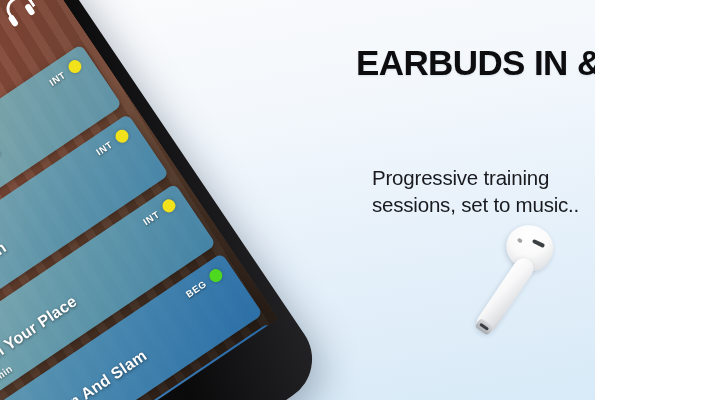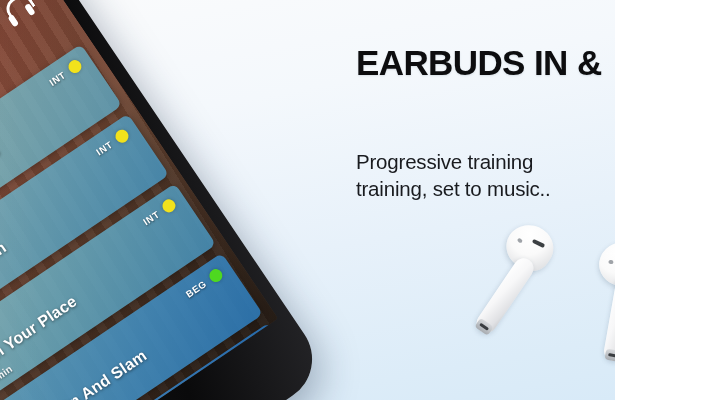--- a/index.html
+++ b/index.html
@@ -9,42 +9,41 @@
   }
   body {
     font-family: "Liberation Sans", sans-serif;
   }
   #app-promo-banner {
     position: relative;
     width: 595px;
     height: 400px;
     overflow: hidden;
     background: linear-gradient(170deg, #fafbfc 0%, #f4f8fc 28%, #e7f1fa 60%, #dcecf8 88%, #d8eaf8 100%);
-    padding-left: 20px;
   }
 
   
   .copy-block {
     position: absolute;
     left: 356px;
     top: 44px;
     width: 330px;
   }
   .headline {
     font-size: 35px;
     line-height: 38px;
     font-weight: bold;
     letter-spacing: -0.6px;
     color: #0d0d0f;
     margin: 0;
     text-shadow: 0 1px 2px rgba(90,110,130,0.18);
   }
   .headline .line { display: block; }
   .subhead {
-    margin: 0;
+    margin: 16px;
     position: absolute;
     top: 104px;
     left: 0;
     width: 300px;
     font-size: 20.5px;
     line-height: 27px;
     font-weight: 500;
     letter-spacing: -0.2px;
     color: #191b1f;
   }
@@ -376,21 +375,21 @@
       <div class="phone-home"></div>
     </div>
   </div>
 
   <div class="copy-block">
     <h1 class="headline">
       <span class="line">EARBUDS IN &amp;</span>
     </h1>
     <p class="subhead">
       <span class="line">Progressive training</span>
-      <span class="line">training, set to music..</span>
+      <span class="line">sessions, set to music..</span>
     </p>
   </div>
 
   <div class="earbuds-group">
     <div class="earbud earbud-left">
       <span class="bud-head"></span>
       <span class="bud-notch"></span>
       <span class="bud-dot"></span>
       <span class="bud-stem"></span>
       <span class="bud-tip"></span>

